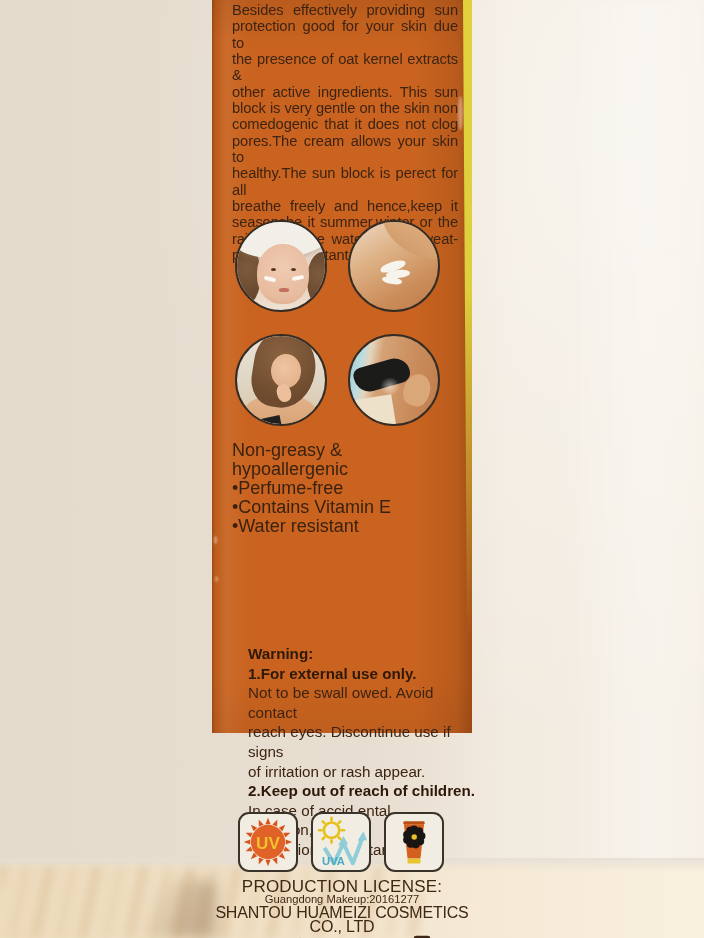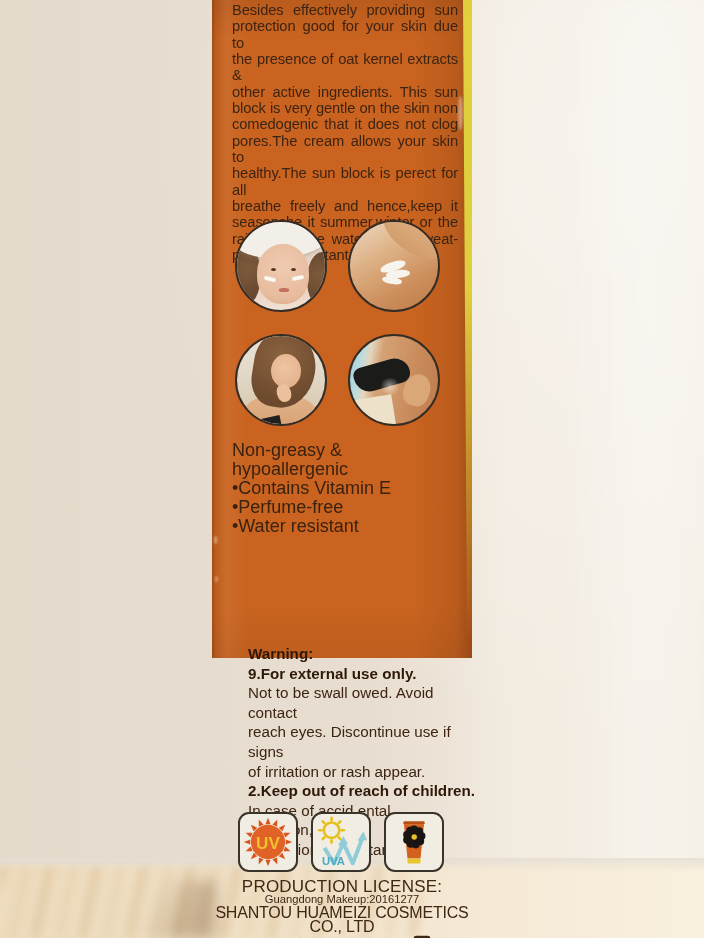--- a/index.html
+++ b/index.html
@@ -36,21 +36,21 @@
     position:absolute;left:0;right:0;bottom:66px;height:14px;
     background:linear-gradient(to bottom,rgba(231,222,209,.9),rgba(231,222,209,0));
   }
   .floor-shadow{
     position:absolute;left:142px;bottom:0;width:74px;height:58px;
     background:linear-gradient(115deg,rgba(0,0,0,0) 20%,rgba(120,84,48,.35) 70%);
     filter:blur(7px);
   }
   
   .box{
-    position:absolute;left:212px;top:0;width:260px;height:658px;
+    position:absolute;left:212px;top:0;width:260px;height:733px;
     background:
       linear-gradient(to bottom,rgba(0,0,0,.08) 0%,rgba(0,0,0,0) 6%,rgba(0,0,0,0) 92%,rgba(0,0,0,.05) 100%),
       linear-gradient(to right,
         rgba(60,20,0,.30) 0px, rgba(60,20,0,.10) 3px, rgba(255,255,255,.06) 14px,
         rgba(0,0,0,0) 36px, rgba(0,0,0,0) 78%,
         rgba(0,0,0,.08) 94%, rgba(60,20,0,.28) 100%),
       #c9631f;
   }
   .box-edge-yellow{
     position:absolute;right:0;top:0;width:9px;height:640px;
@@ -192,28 +192,28 @@
     </div>
     <div class="photo-circle pc4">
       <div class="sand"></div>
       <div class="bikini"></div>
       <div class="hip"></div>
       <div class="hand"></div>
     </div>
 
     <div class="features">
       <div>Non-greasy &amp; hypoallergenic</div>
+      <div>•Perfume-free</div>
       <div>•Contains Vitamin E</div>
-      <div>•Perfume-free</div>
       <div>•Water resistant</div>
     </div>
 
     <div class="warning">
       <div class="b">Warning:</div>
-      <div class="b">9.For external use only.</div>
+      <div class="b">1.For external use only.</div>
       <div>Not to be swall owed. Avoid contact</div>
       <div>reach eyes. Discontinue use if signs</div>
       <div>of irritation or rash appear.</div>
       <div class="b">2.Keep out of reach of children.</div>
       <div>In case of accid ental ingestion,seek</div>
       <div>professional assistance.</div>
     </div>
 
     <div class="badges">
       <div class="badge">

